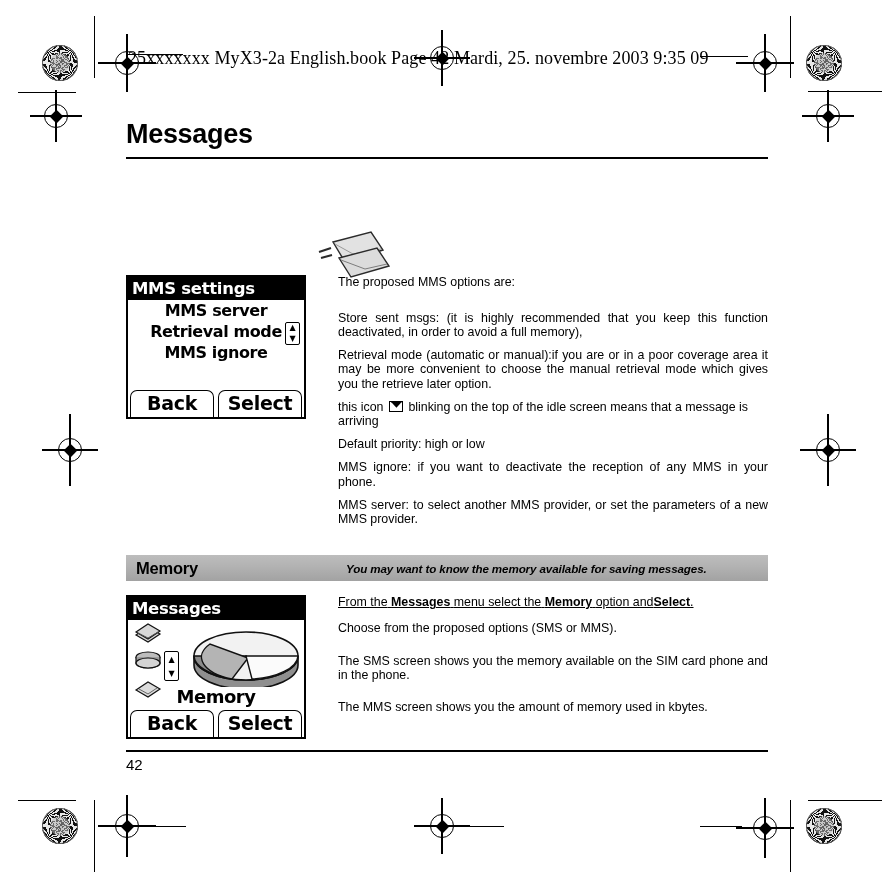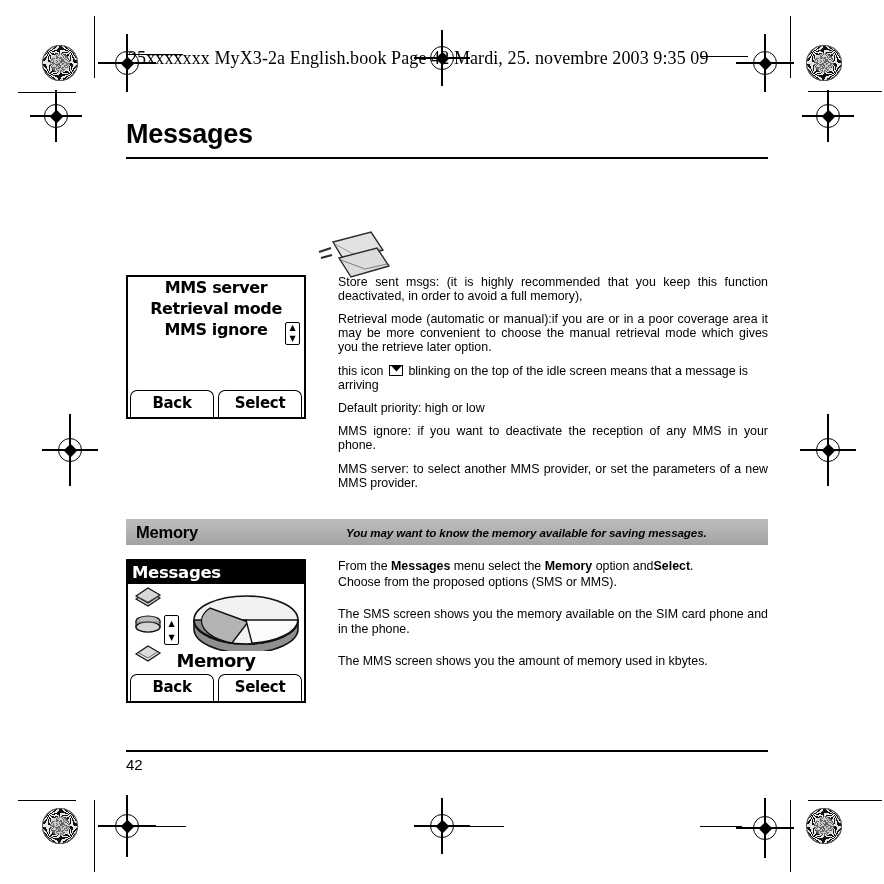--- a/index.html
+++ b/index.html
@@ -143,21 +143,21 @@
     height: 27px;
     display: flex;
   }
   .softkey {
     flex: 1;
     margin: 0 2px;
     border: 1.8px solid #000;
     border-bottom: none;
     border-radius: 7px 7px 0 0;
     text-align: center;
-    font-weight: bold; font-size: 15px;
+    font-weight: bold; font-size: 19px;
     line-height: 24px;
     letter-spacing: -0.3px;
     background: #fff;
   }
 
   
   .mem-icons {
     position: absolute;
     left: 4px; top: 26px;
     width: 52px;
@@ -185,21 +185,21 @@
   
   .row { display: flex; align-items: flex-start; }
   .textcol {
     flex: 1;
     margin-left: 30px;
     font-size: 12.4px;
     line-height: 14.2px;
   }
   .textcol p { margin: 0 0 9px 0; text-align: justify; }
   .textcol p.nojust { text-align: left; }
-  .textcol p.tight { margin-bottom: 2px; }
+  .textcol p.tight { margin-bottom: 12px; text-decoration: underline; }
   .textcol b { font-weight: bold; }
   .inline-env {
     display: inline-block;
     width: 14px; height: 11px;
     border: 1.4px solid #000;
     position: relative;
     vertical-align: -1px;
     margin: 0 2px;
   }
   .inline-env::after {
@@ -355,37 +355,39 @@
         <path d="M16,28 L28,24" stroke-width="2"></path>
         <path d="M18,34 L29,31" stroke-width="2"></path>
       </g>
     </svg>
   </div>
 
   <div class="row" style="margin-top:116px; margin-left:8px;">
 
     <div class="screen-col">
       <div class="phone-screen">
+        <div class="scr-title">MMS settings</div>
         <div class="scr-list">
           <div class="scr-item">MMS server</div>
           <div class="scr-item">Retrieval mode</div>
           <div class="scr-item">MMS ignore</div>
         </div>
         <div class="scrollbar">
           <span>▲</span>
           <span>▼</span>
         </div>
         <div class="softkeys">
           <div class="softkey">Back</div>
           <div class="softkey">Select</div>
         </div>
       </div>
     </div>
 
     <div class="textcol">
+      <p class="nojust" style="margin-bottom:22px;">The proposed MMS options are:</p>
       <p>Store sent msgs: (it is highly recommended that you keep this function deactivated, in order to avoid a full memory),</p>
       <p>Retrieval mode (automatic or manual):if you are or in a poor coverage area it may be more convenient to choose the manual retrieval mode which gives you the retrieve later option.</p>
       <p class="nojust">
         <span>this icon</span>
         <span class="inline-env"></span>
         <span>blinking on the top of the idle screen means that a message is arriving</span>
       </p>
       <p class="nojust">Default priority: high or low</p>
       <p>MMS ignore: if you want to deactivate the reception of any MMS in your phone.</p>
       <p>MMS server: to select another MMS provider, or set the parameters of a new MMS provider.</p>

